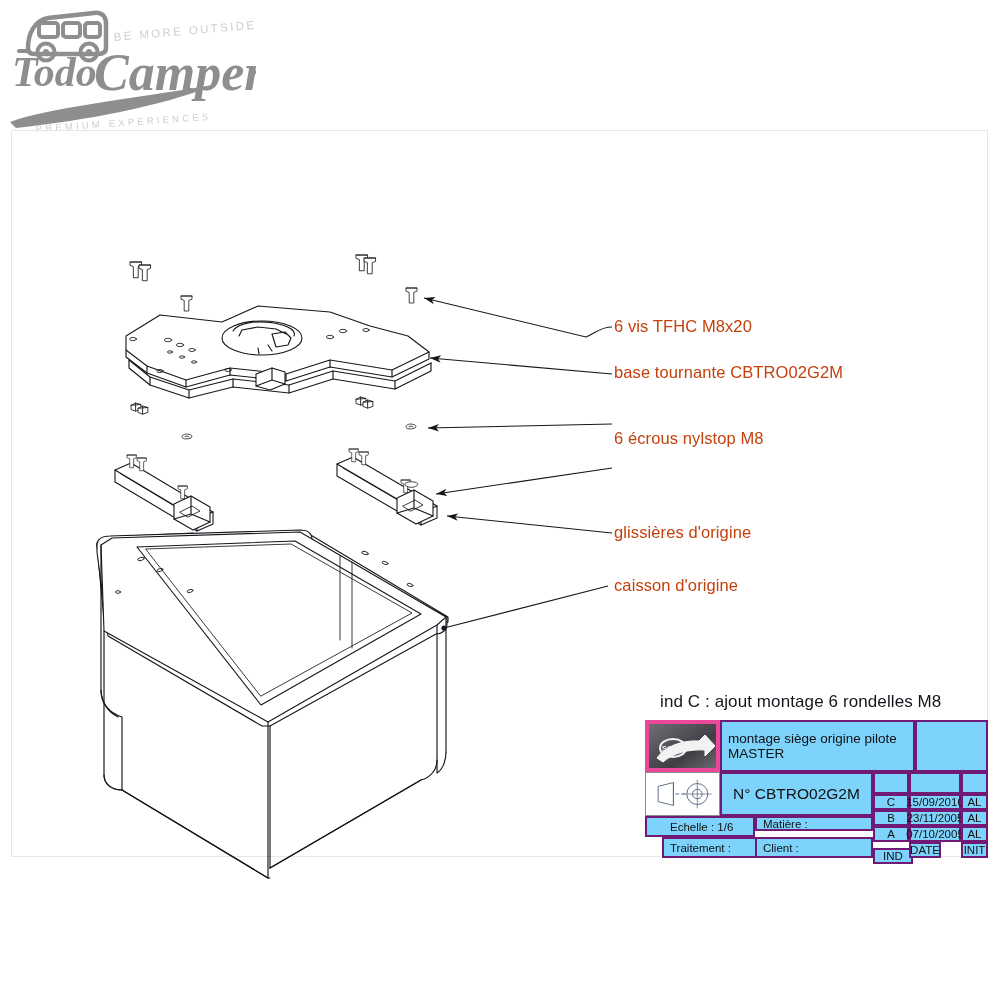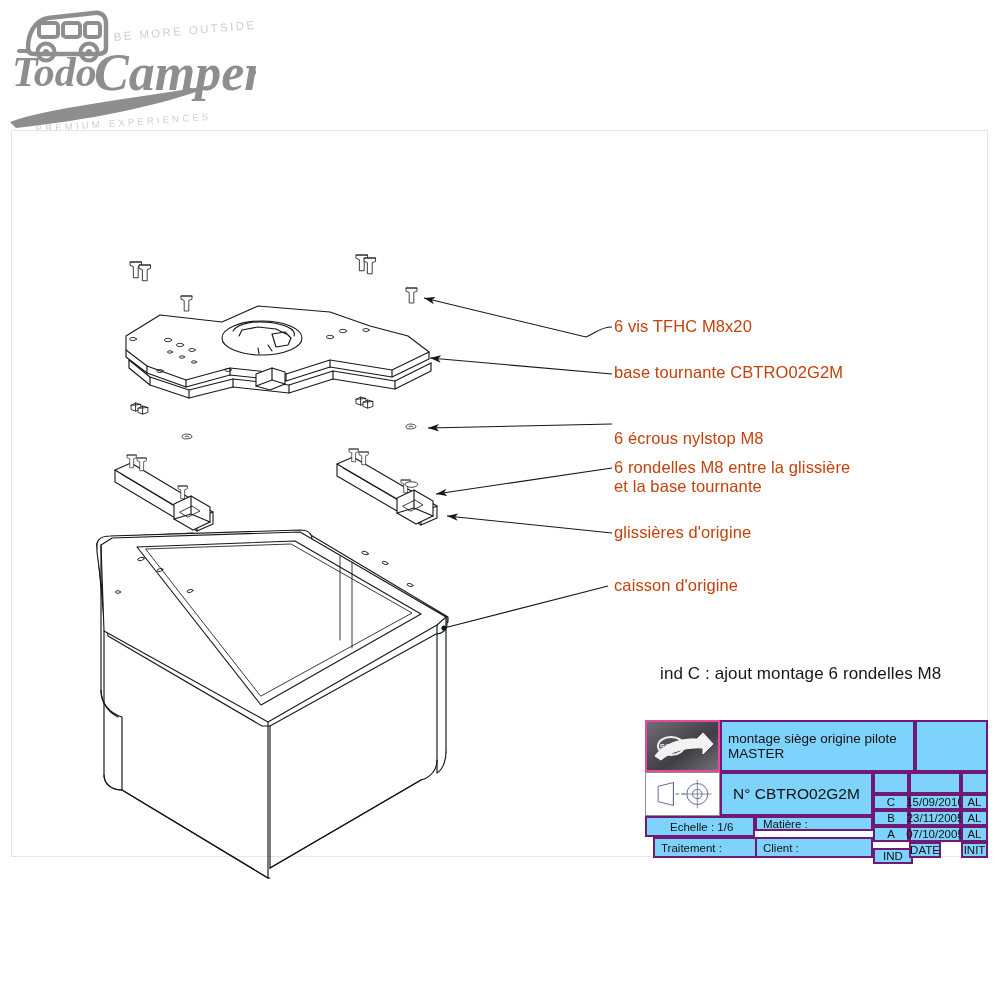--- a/index.html
+++ b/index.html
@@ -59,21 +59,21 @@
     color: #c2410c;
     white-space: pre-line;
     line-height: 1.15;
     letter-spacing: 0.1px;
   }
 
   
   #rev-note {
     position: absolute;
     left: 660px;
-    top: 664px;
+    top: 692px;
     font-size: 17px;
     color: #15161c;
     letter-spacing: 0.1px;
   }
 
   
   #titleblock {
     position: absolute;
     left: 645px;
     top: 720px;
@@ -89,21 +89,21 @@
     color: #101010;
     display: flex;
     align-items: center;
     background: #7dd3fc;
   }
   .tb-cell.pad { padding-left: 6px; }
   .tb-cell.ctr { justify-content: center; }
   .tb-logo {
     position: absolute;
     box-sizing: border-box;
-    border: 2px solid #ec4899;
+    border: 4px solid #ec4899;
     overflow: hidden;
     background: #55555a;
   }
   .tb-title {
     font-size: 13.5px;
   }
   .tb-num {
     font-size: 15.5px;
     justify-content: center;
   }
@@ -352,22 +352,20 @@
       <circle cx="444" cy="628" r="2.6" fill="#16171d"></circle>
     </g>
   </svg>
 
   <div class="callout" style="left:614px; top:317px;">6 vis TFHC M8x20</div>
 
   <div class="callout" style="left:614px; top:363px;">base tournante CBTRO02G2M</div>
 
   <div class="callout" style="left:614px; top:413px;margin-top:16px;">6 écrous nylstop M8</div>
 
-  <div class="callout" style="left:614px; top:458px;">6 rondelles M8 entre la glissière
-et la base tournante</div>
 
   <div class="callout" style="left:614px; top:523px;">glissières d'origine</div>
 
   <div class="callout" style="left:614px; top:576px;">caisson d'origine</div>
 
   <div id="rev-note">ind C : ajout montage 6 rondelles M8</div>
 
   <div id="titleblock">
 
     <div class="tb-logo" style="left:0; top:0; width:75px; height:52px;">
@@ -423,18 +421,18 @@
     <div class="tb-cell ctr" style="left:264px; top:106px; width:52px; height:16px;">07/10/2005</div>
     <div class="tb-cell ctr" style="left:316px; top:106px; width:27px; height:16px;">AL</div>
 
     <div class="tb-cell ctr" style="left:228px; top:128px; width:40px; height:16px;">IND</div>
     <div class="tb-cell ctr" style="left:264px; top:122px; width:32px; height:16px;">DATE</div>
     <div class="tb-cell ctr" style="left:316px; top:122px; width:27px; height:16px;text-align:right;">INIT</div>
 
     <div class="tb-cell pad" style="left:0; top:96px; width:110px; height:21px;padding-left:23px;">Echelle : 1/6</div>
     <div class="tb-cell pad" style="left:110px; top:96px; width:118px; height:15px;">Matière :</div>
 
-    <div class="tb-cell pad" style="left:8px; top:117px; width:110px; height:21px;">Traitement :</div>
+    <div class="tb-cell pad" style="left:17px; top:117px; width:110px; height:21px;">Traitement :</div>
     <div class="tb-cell pad" style="left:110px; top:117px; width:118px; height:21px;">Client :</div>
 
   </div>
 
 </div>
 
 </body></html>

